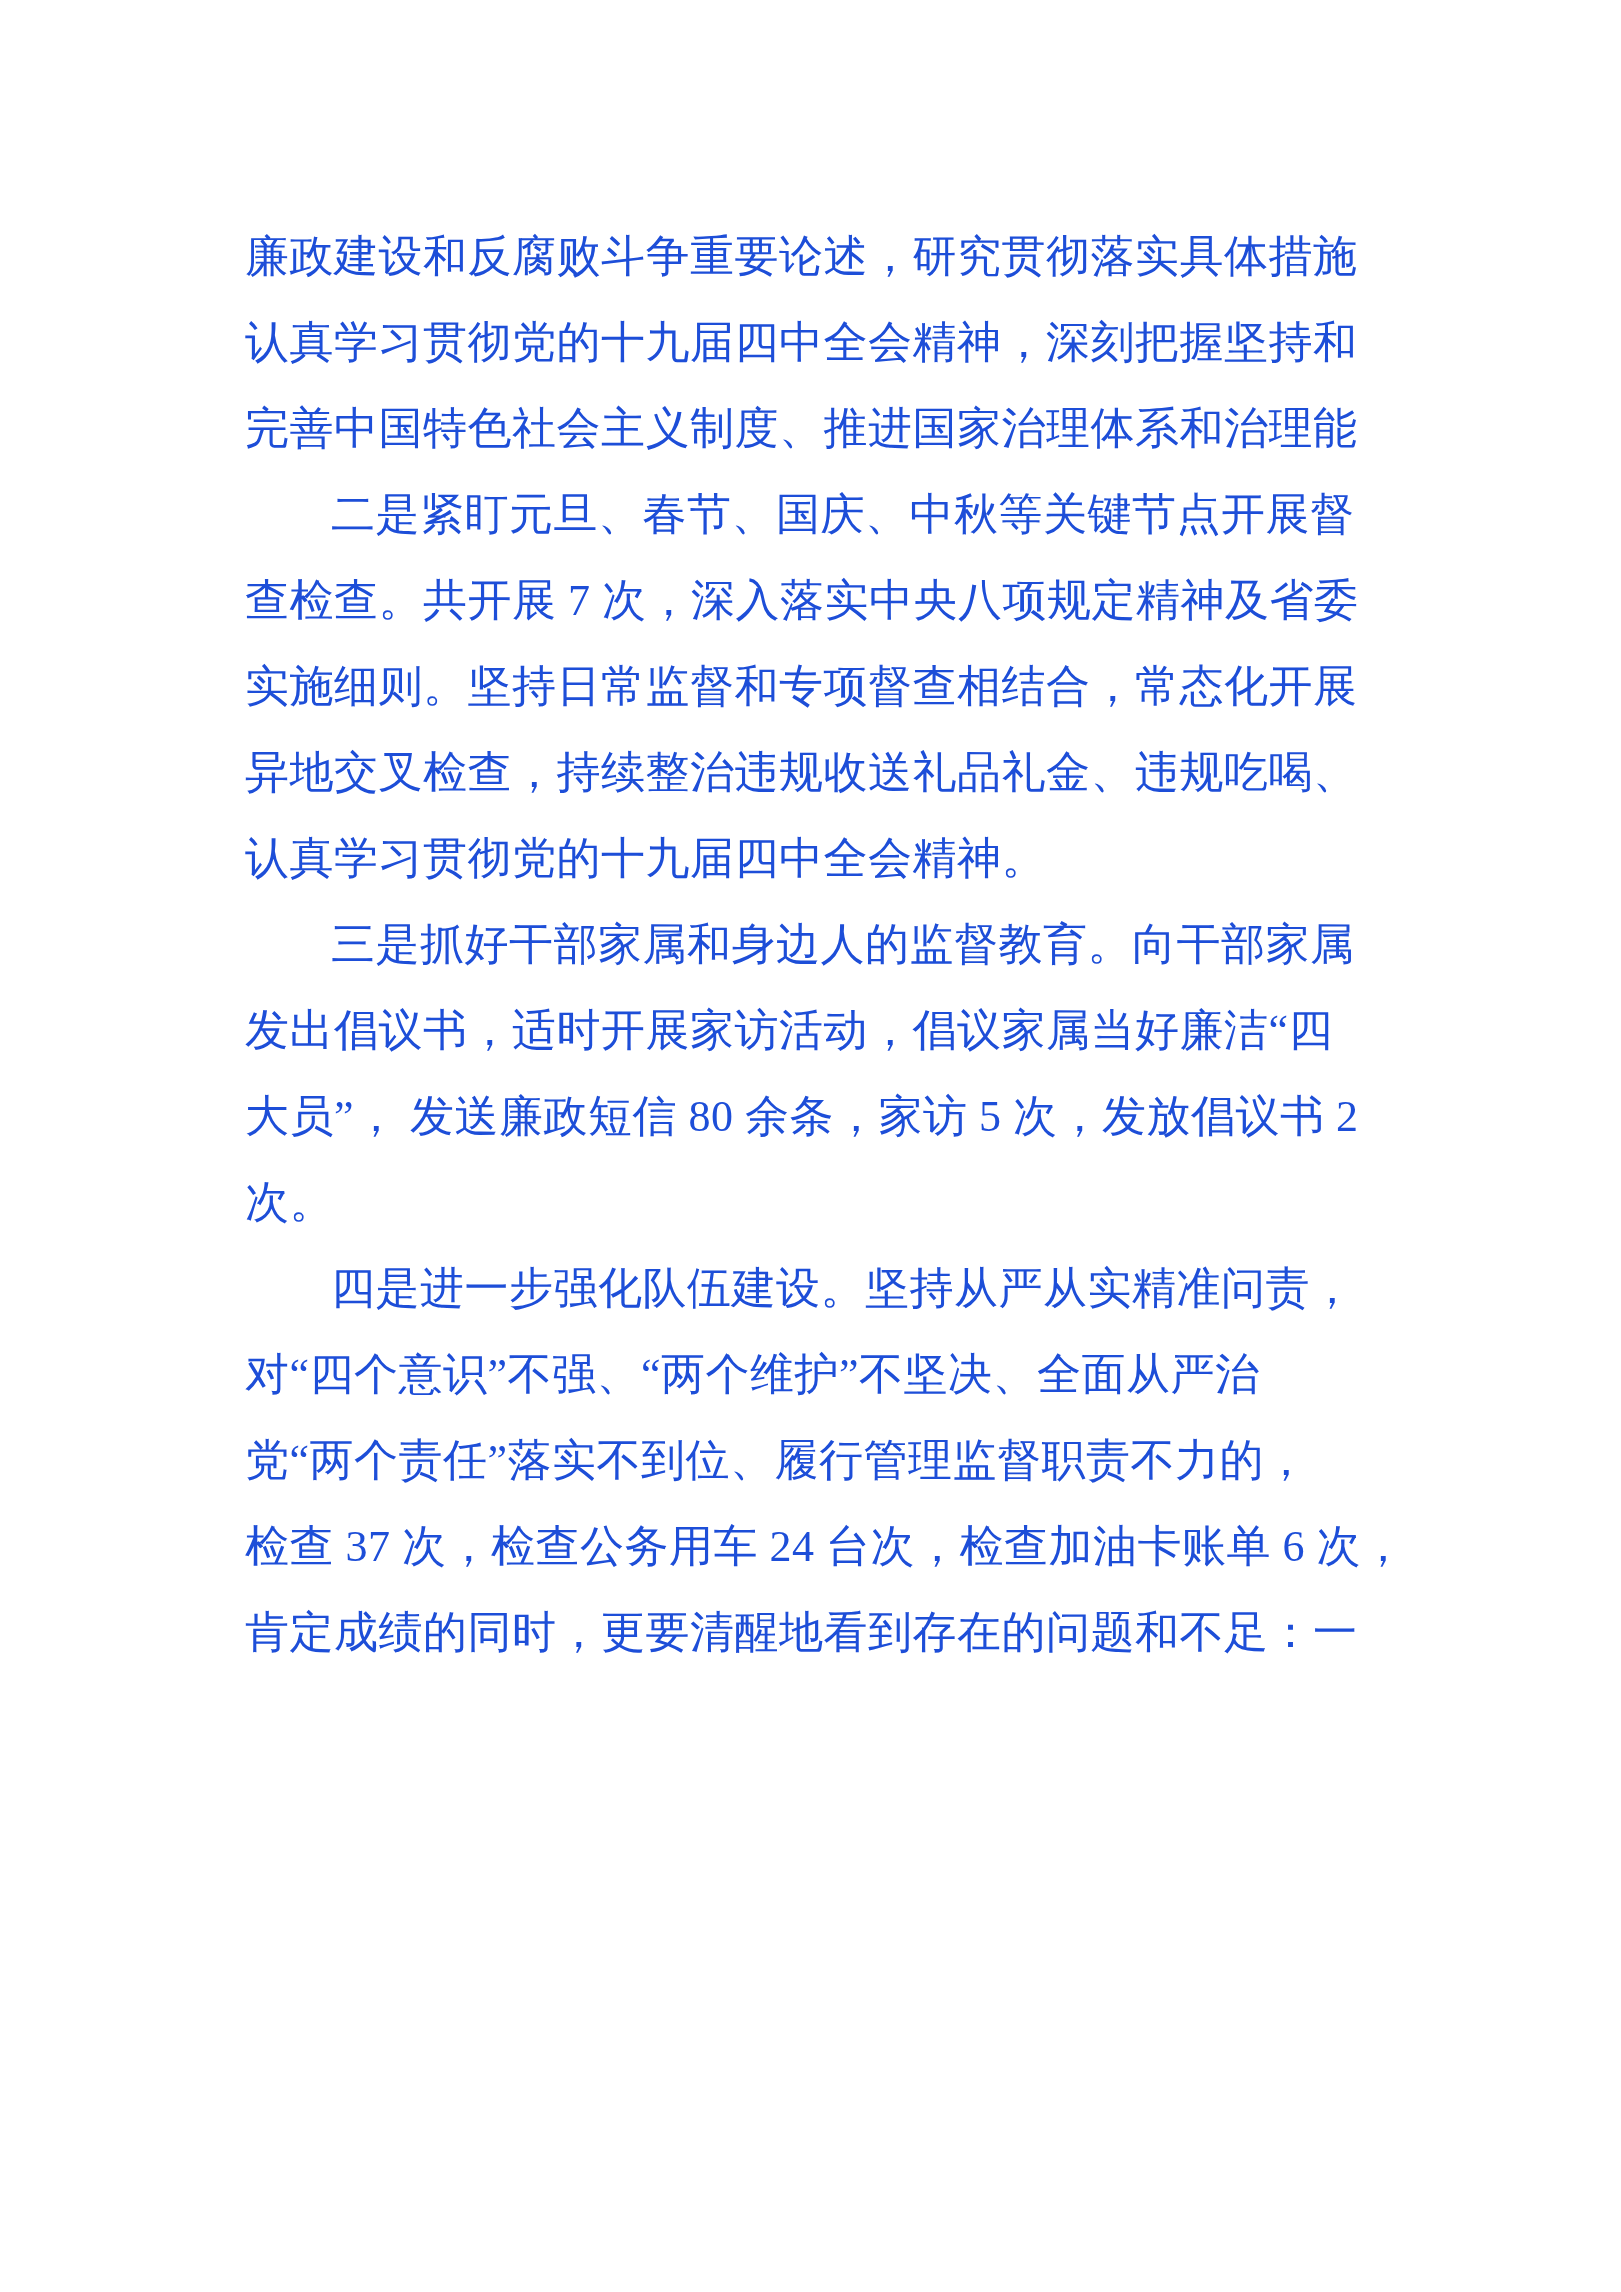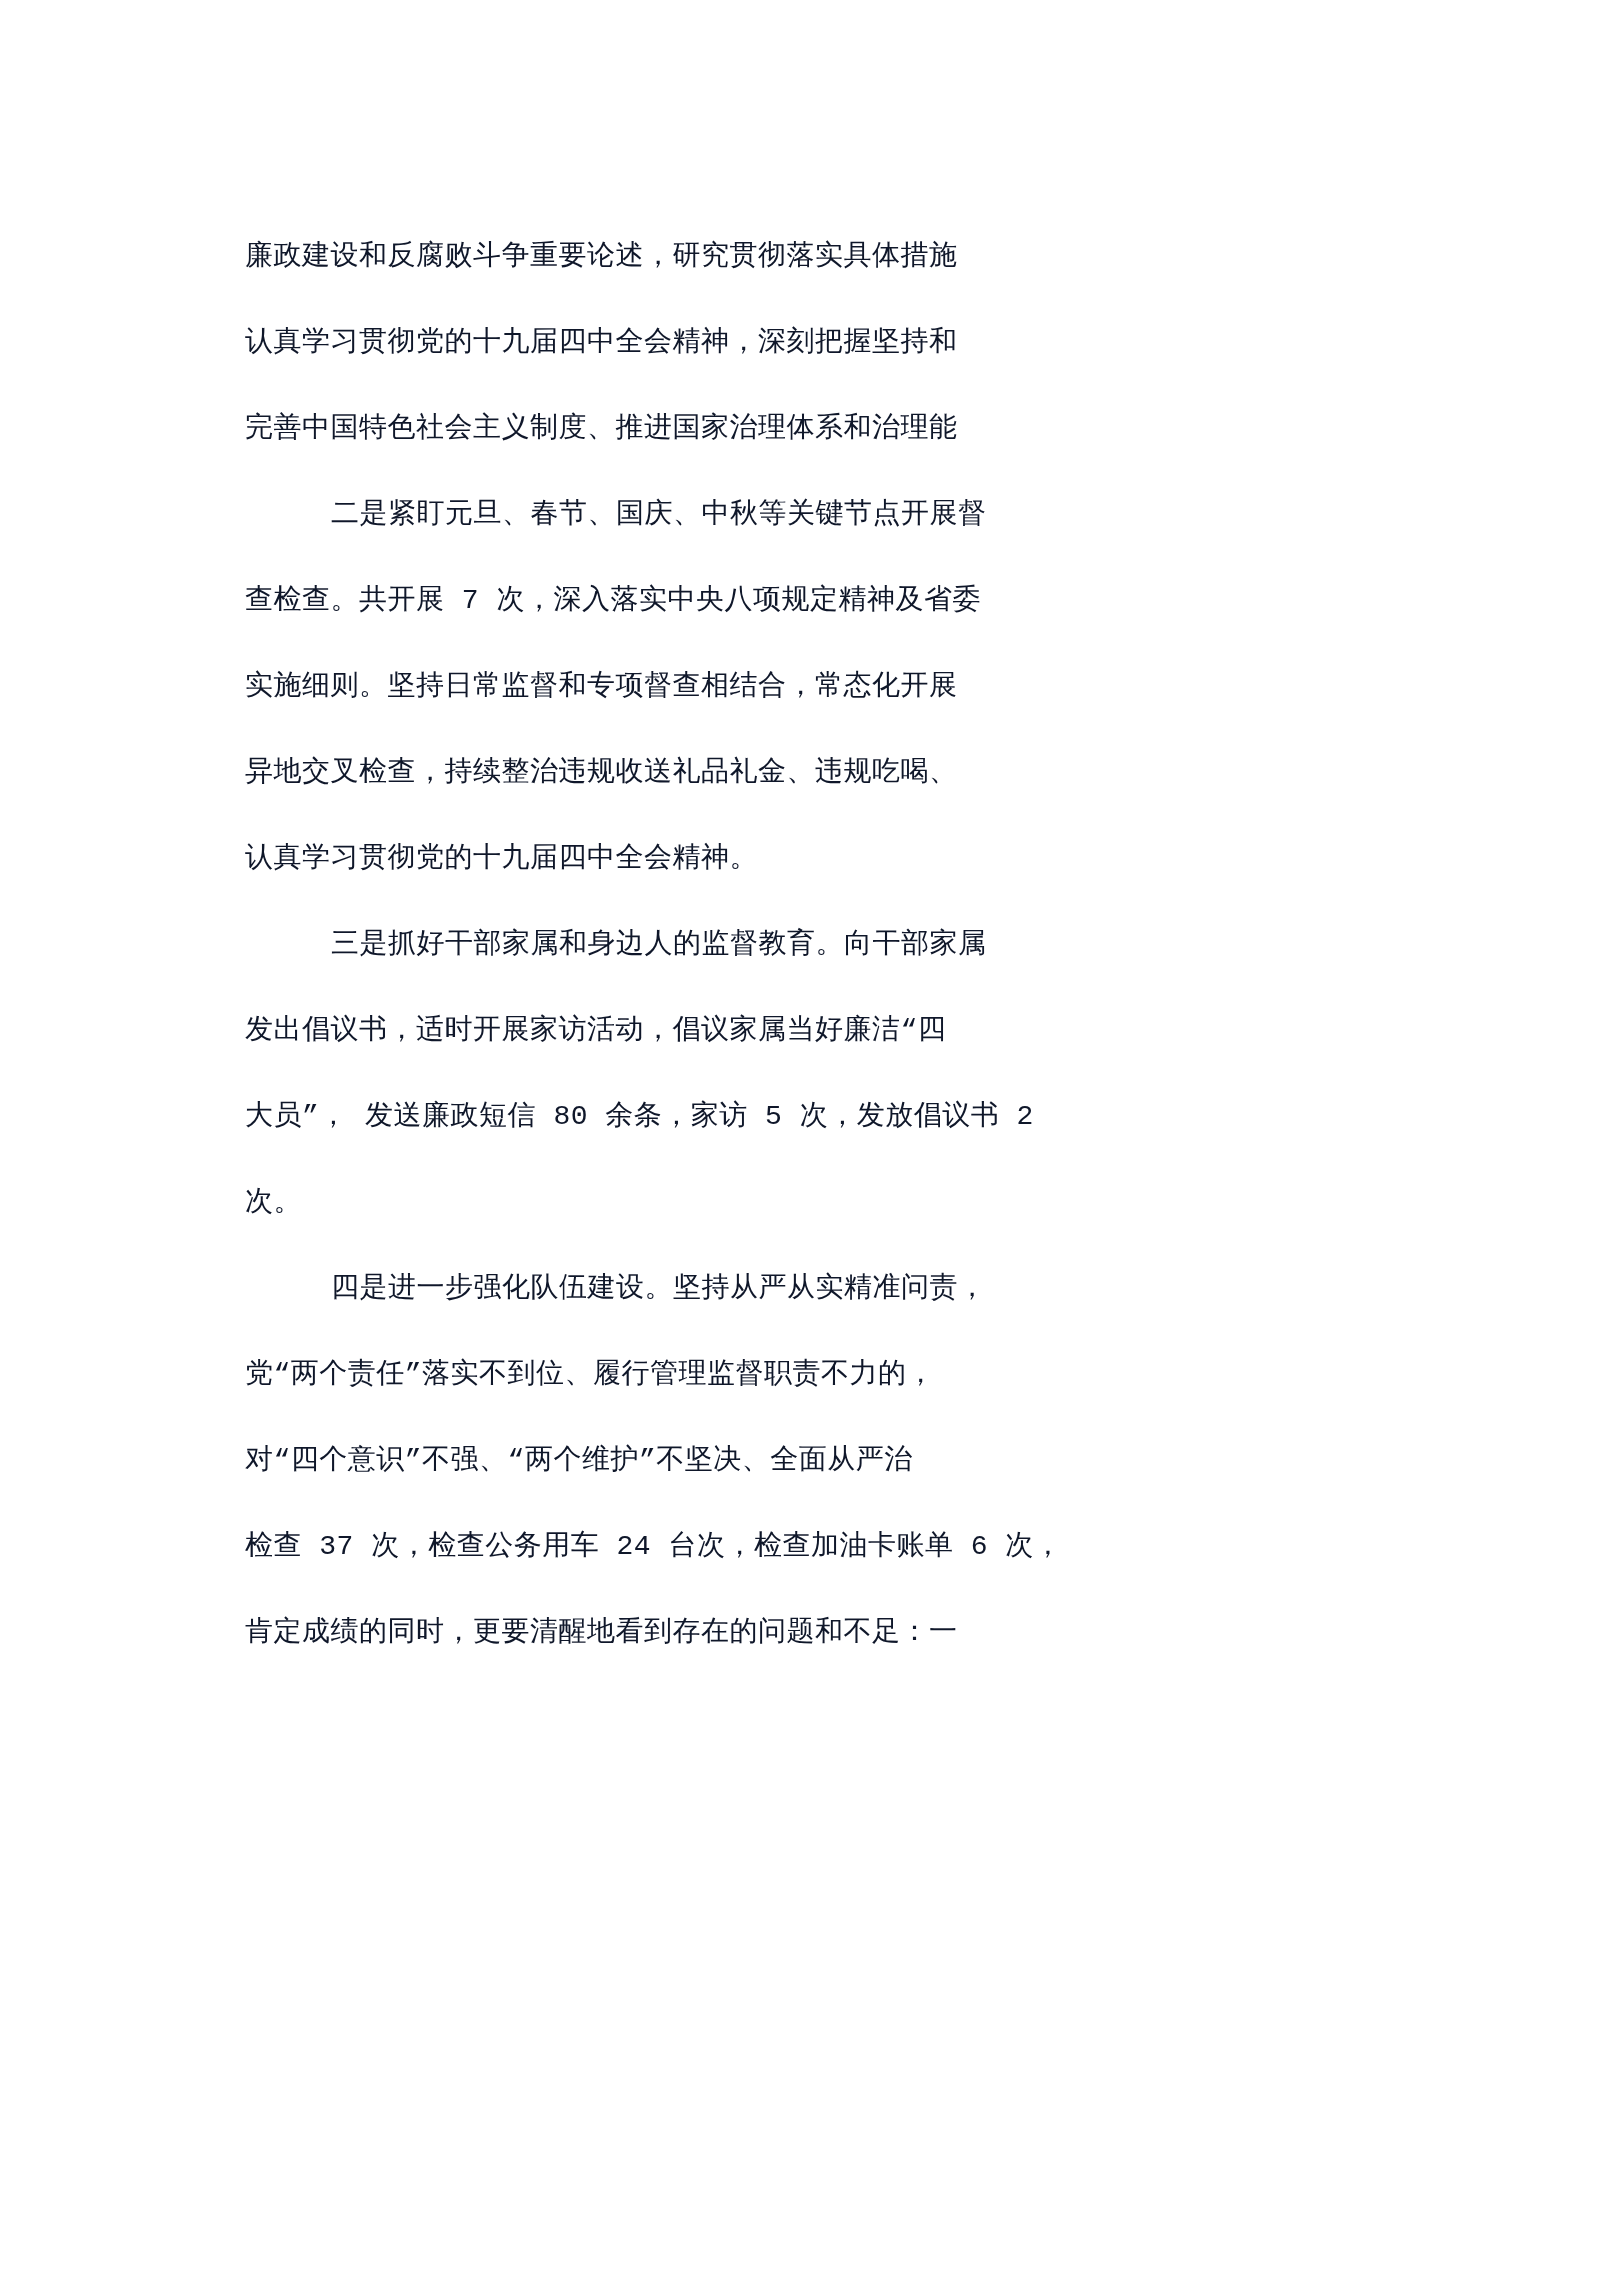--- a/index.html
+++ b/index.html
@@ -8,23 +8,23 @@
     position: absolute; left: 0; top: 0; width: 1621px; height: 2293px;
     background: #ffffff;
   }
   .content {
     position: absolute; left: 245px; top: 214px; width: 1147px;
   }
   .line {
     display: block;
     height: 86px;
     line-height: 86px;
-    font-family: Liberation Mono, monospace;
-    font-size: 28px;
-    color: #0f172a;
+    font-family: Liberation Serif, serif;
+    font-size: 44px;
+    color: #1d4ed8;
     white-space: nowrap;
     letter-spacing: 0.5px;
   }
   .indent { padding-left: 86px; }
 </style>
 </head>
 <body>
 
 <div class="page">
   <div class="content">
@@ -45,22 +45,22 @@
 
     <div>
       <span class="line indent">三是抓好干部家属和身边人的监督教育。向干部家属</span>
       <span class="line">发出倡议书，适时开展家访活动，倡议家属当好廉洁“四</span>
       <span class="line">大员”， 发送廉政短信 80 余条，家访 5 次，发放倡议书 2</span>
       <span class="line">次。</span>
     </div>
 
     <div>
       <span class="line indent">四是进一步强化队伍建设。坚持从严从实精准问责，</span>
+      <span class="line">对“四个意识”不强、“两个维护”不坚决、全面从严治</span>
       <span class="line">党“两个责任”落实不到位、履行管理监督职责不力的，</span>
-      <span class="line">对“四个意识”不强、“两个维护”不坚决、全面从严治</span>
       <span class="line">检查 37 次，检查公务用车 24 台次，检查加油卡账单 6 次，</span>
     </div>
 
 
     <div>
       <span class="line">肯定成绩的同时，更要清醒地看到存在的问题和不足：一</span>
     </div>
 
   </div>
 </div>

